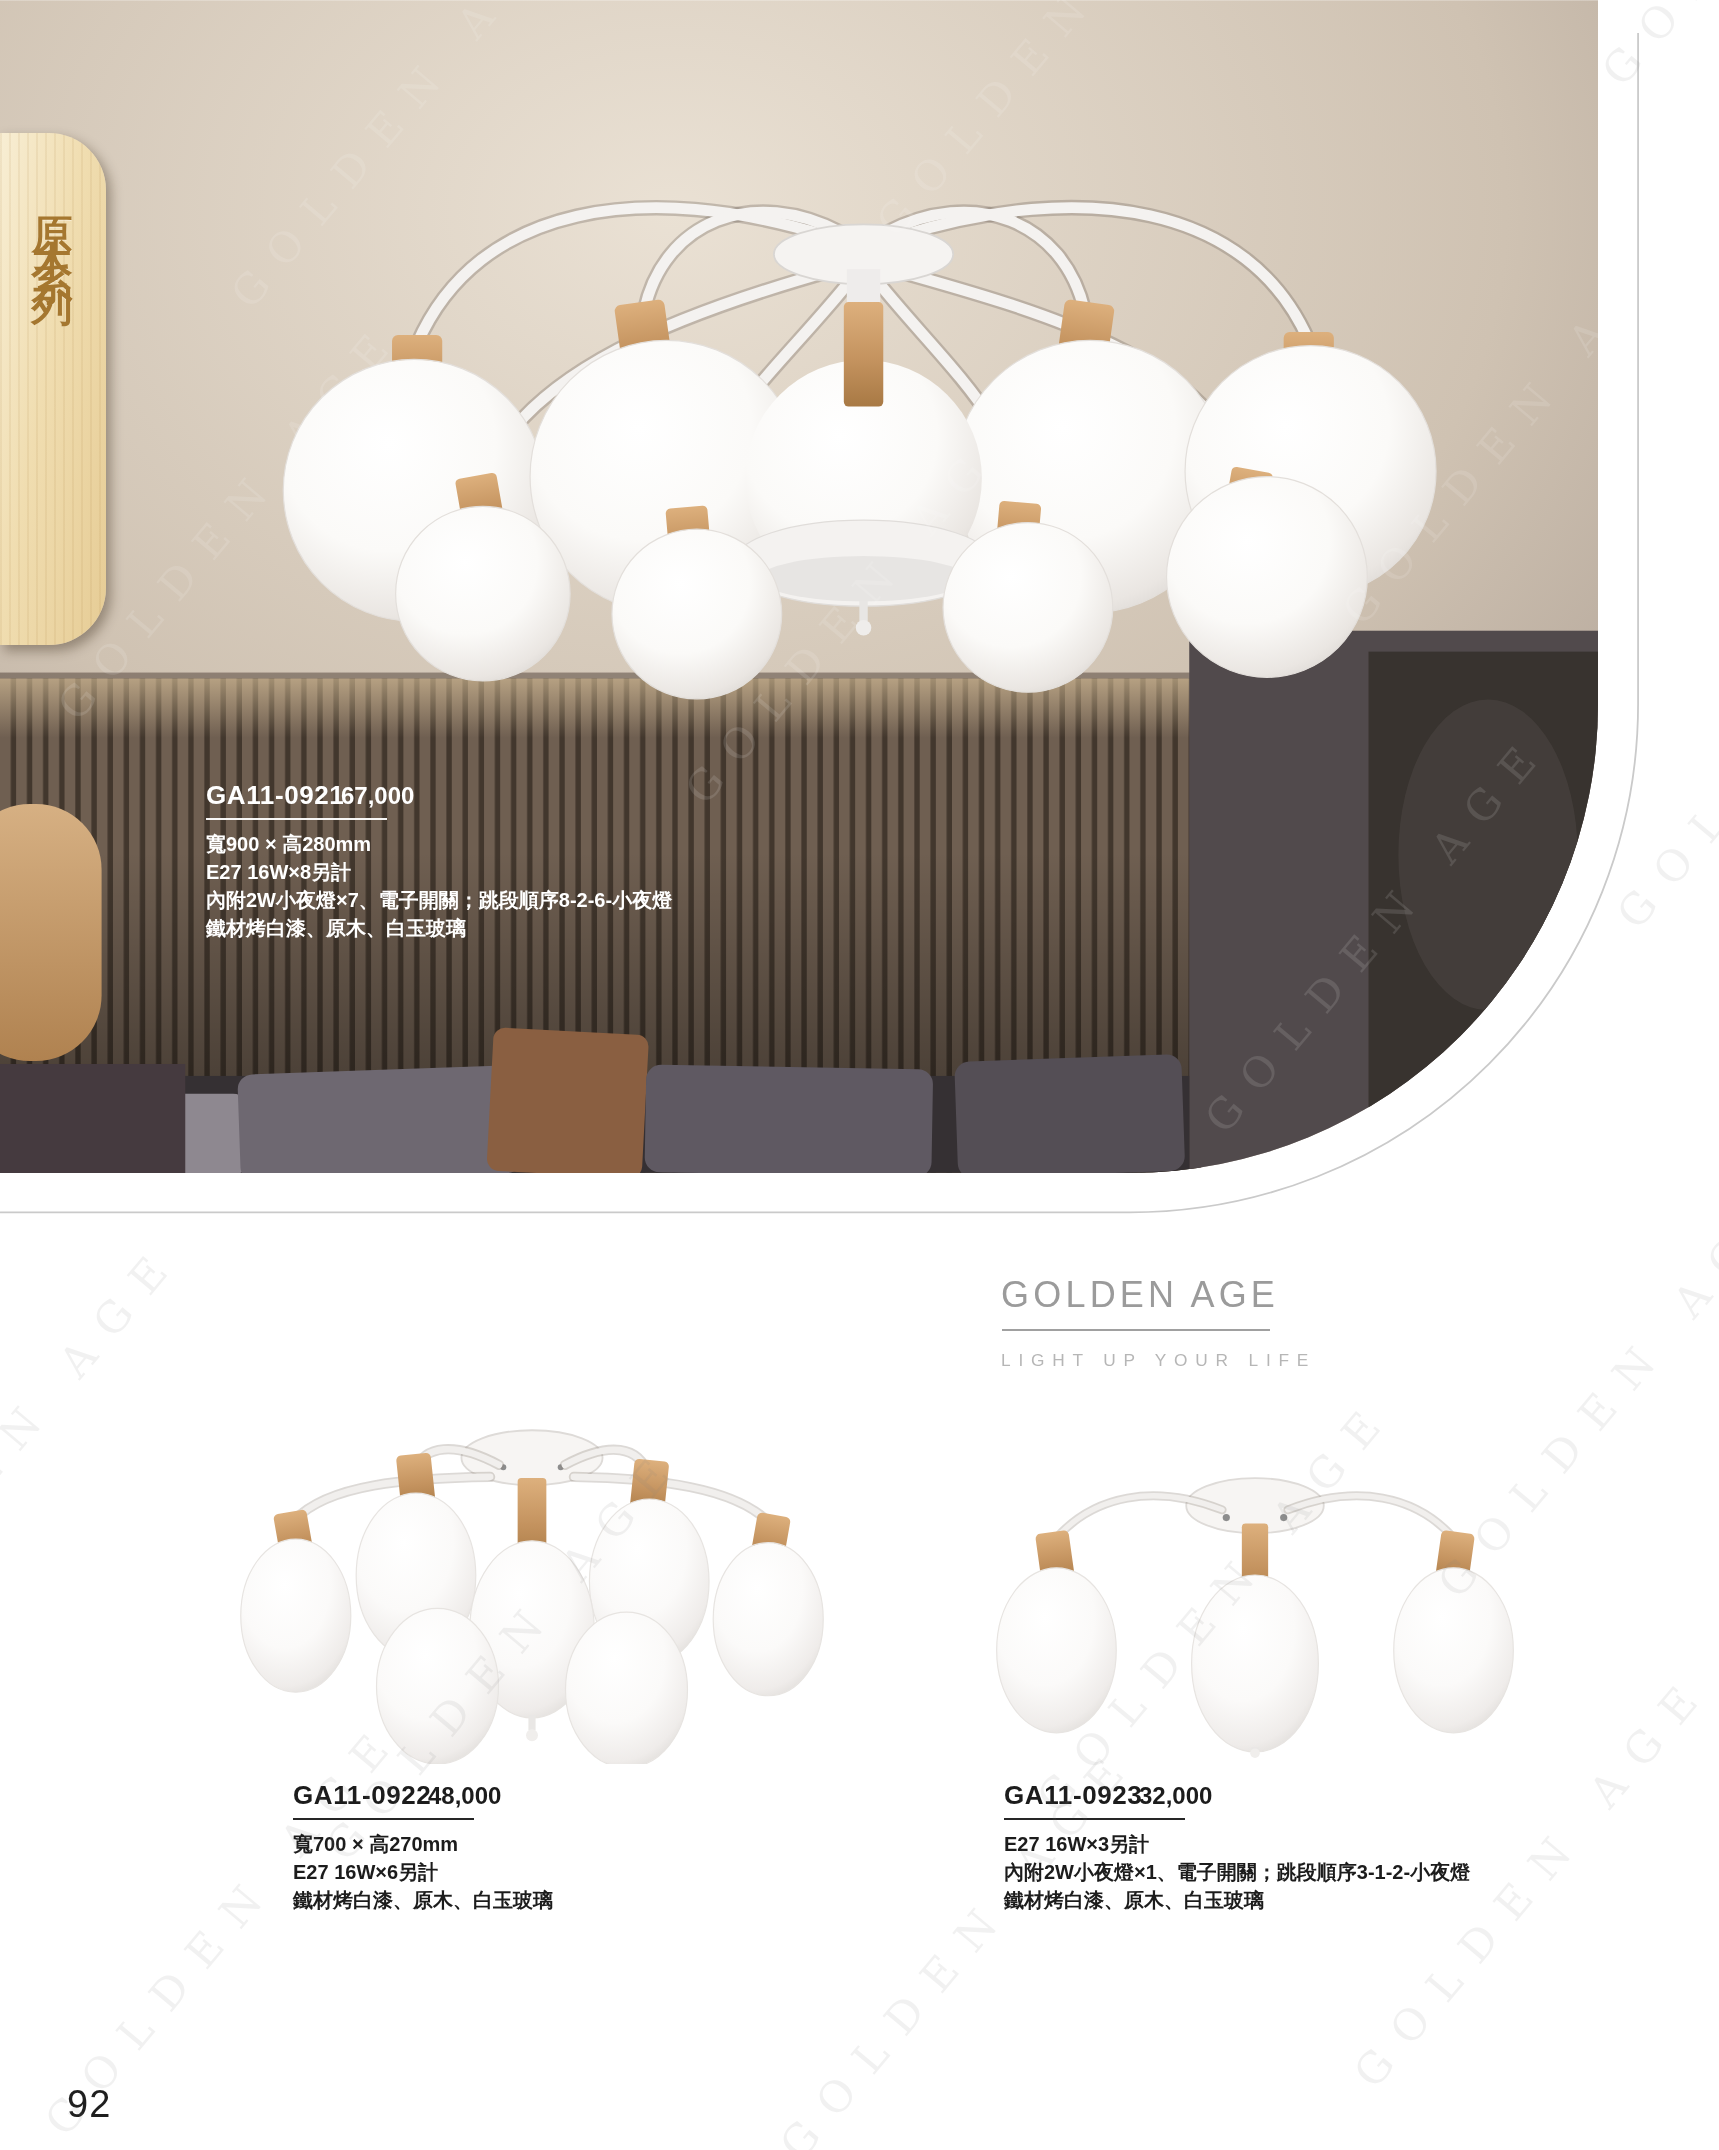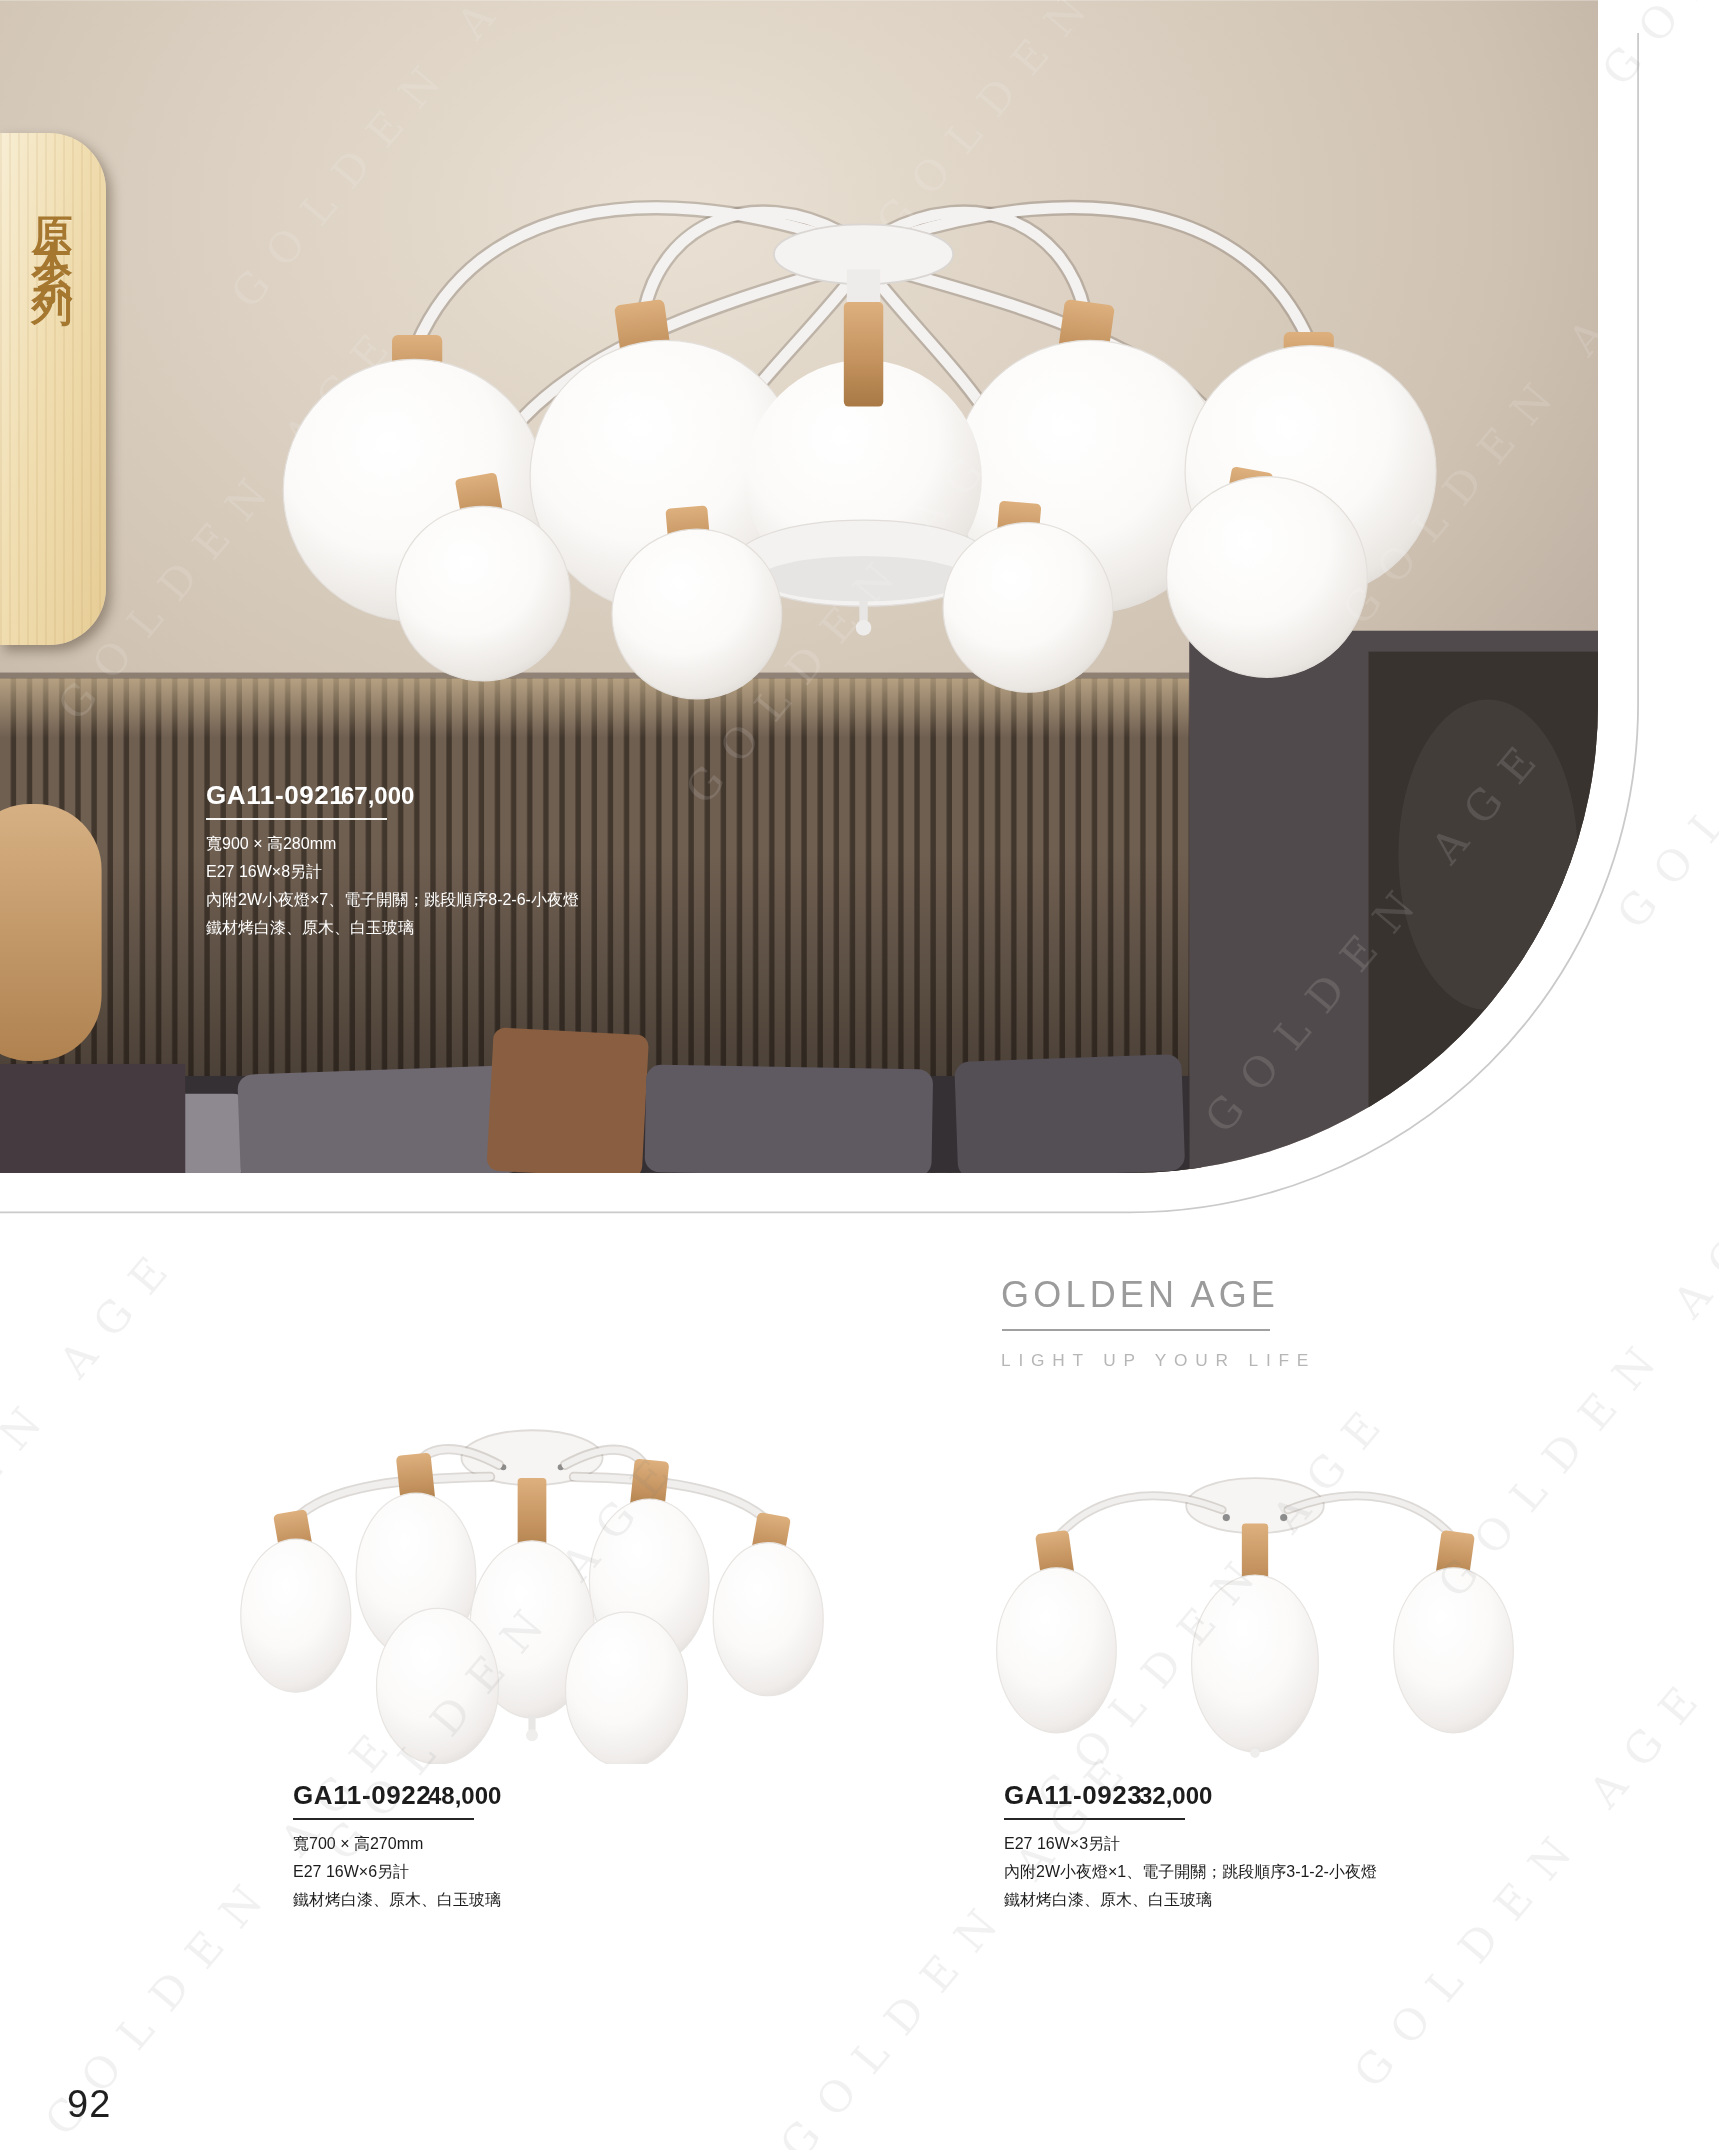--- a/index.html
+++ b/index.html
@@ -31,21 +31,21 @@
     font-size:41px;letter-spacing:23px;color:#a5772f;
     text-shadow:0 0.6px 0 rgba(255,255,255,0.4);
   }
   
   .info{position:absolute;width:658px;}
   .info-head{position:relative;height:33px;}
   .model{position:absolute;left:0;bottom:0;font-weight:bold;font-size:26px;letter-spacing:0.6px;}
   .price{position:absolute;left:135px;bottom:1.2px;font-weight:bold;font-size:24px;text-align:right;}
   .rule{width:181px;height:1.8px;margin-top:7.2px;}
   .specs{margin-top:10.2px;}
-  .spec{font-size:16px;line-height:28px;white-space:nowrap;}
+  .spec{font-size:20px;line-height:28px;white-space:nowrap;font-weight:bold;}
   .info-hero{left:206px;top:778px;color:#ffffff;}
   .info-hero .rule{background:rgba(255,255,255,0.95);}
   .info-2{left:293px;top:1778px;color:#1c1c1c;}
   .info-3{left:1004px;top:1778px;color:#1c1c1c;}
   .info-2 .rule,.info-3 .rule{background:#262626;}
   
   .brand{position:absolute;left:1001px;top:1274px;width:269px;text-align:center;}
   .brand-name{font-size:36px;letter-spacing:4.2px;color:#9b9b9b;white-space:nowrap;}
   .brand-rule{width:268px;height:1.8px;background:#a0a0a0;margin:13px auto 0;}
   .brand-tagline{margin-top:19px;font-size:17.3px;letter-spacing:7.8px;color:#b6b6b6;white-space:nowrap;}

